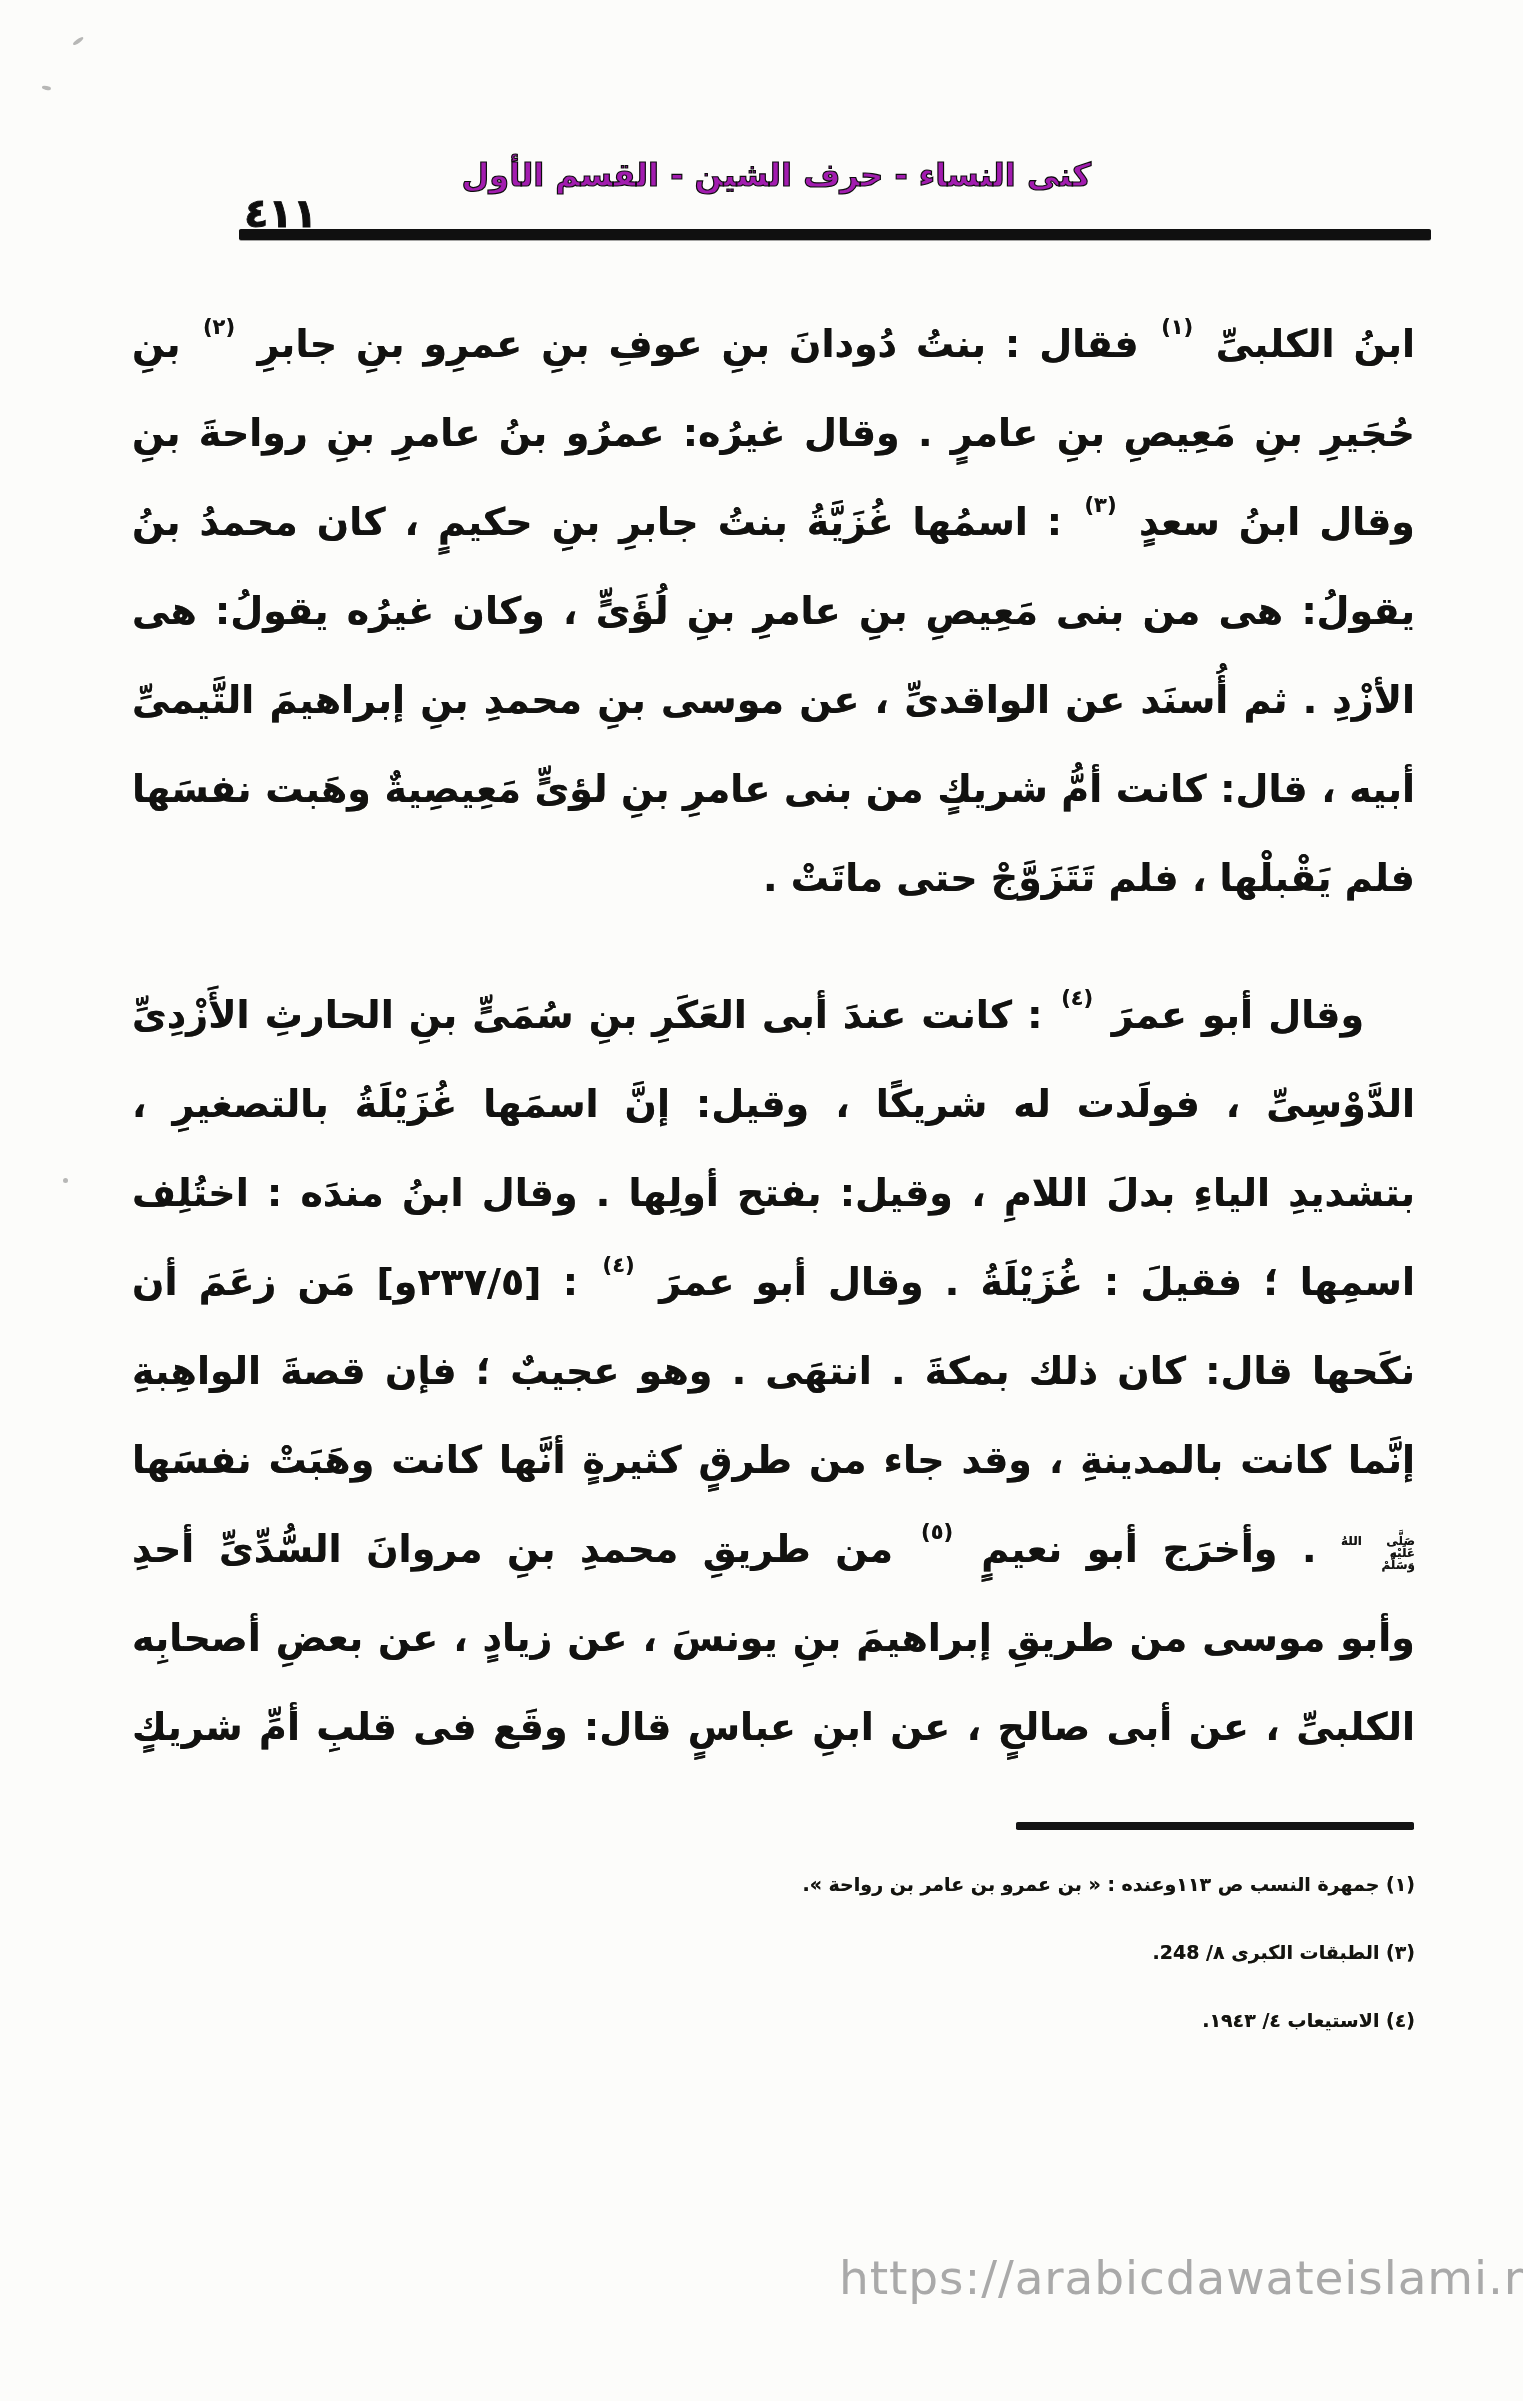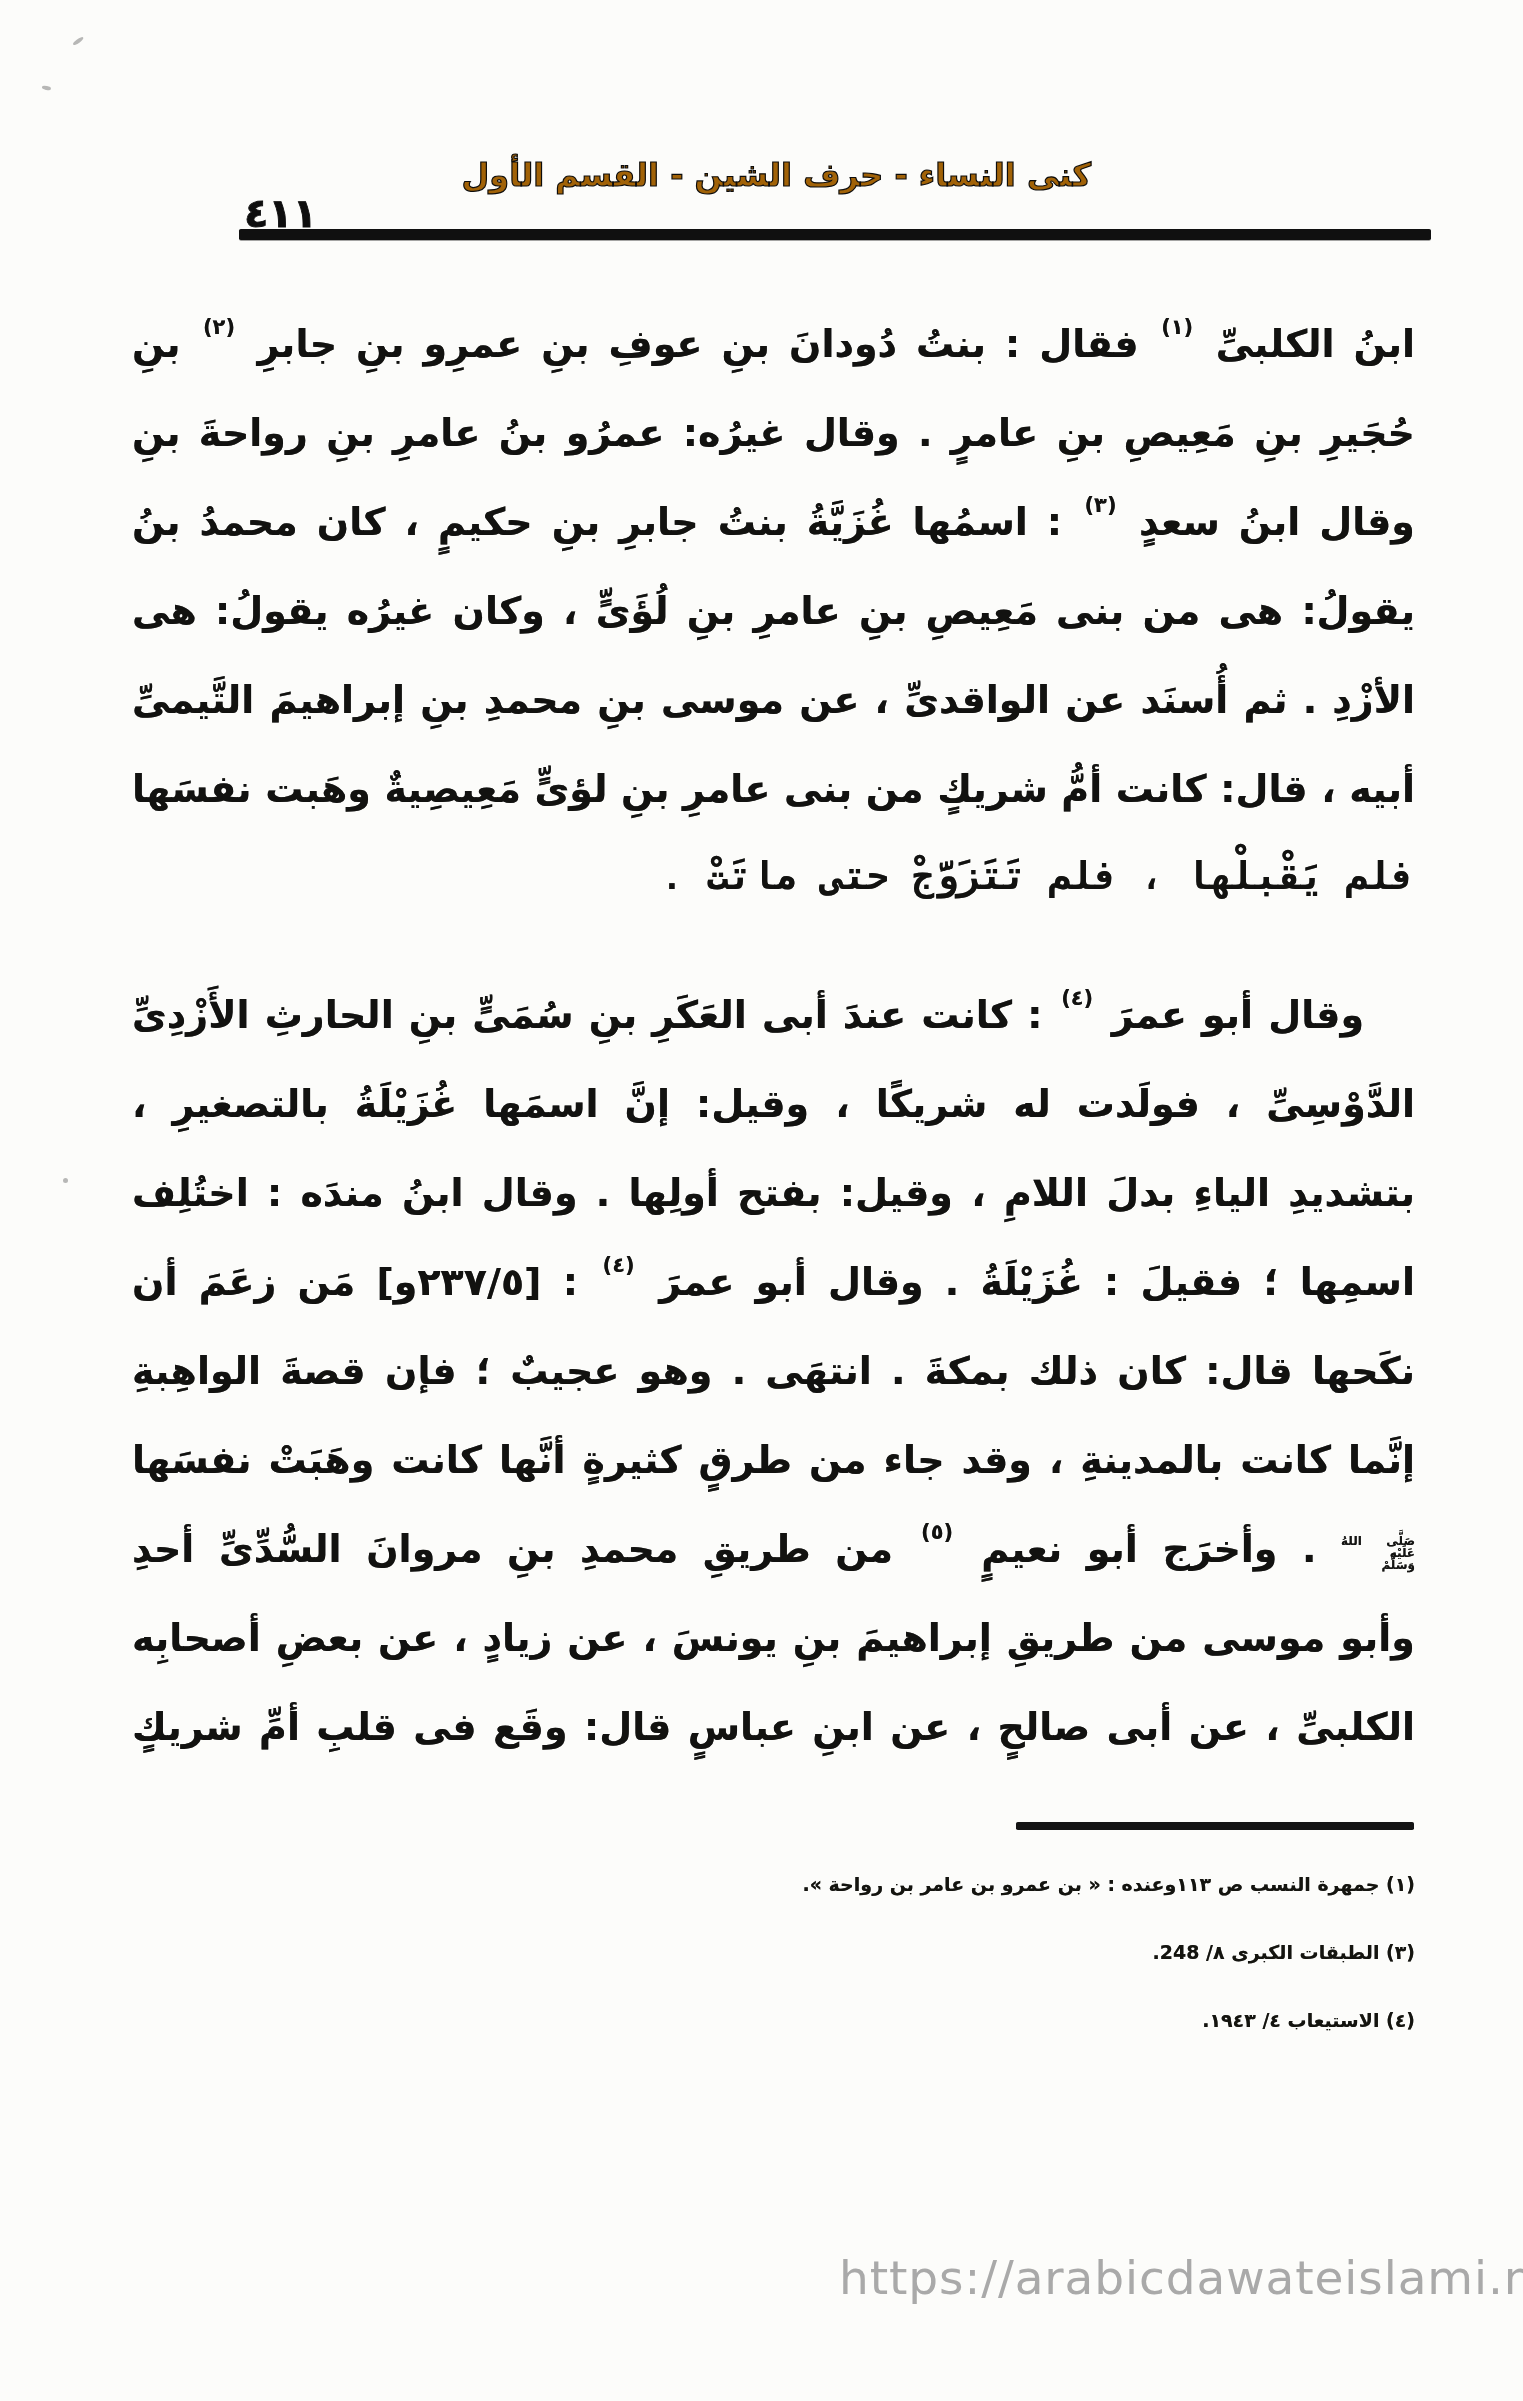--- a/index.html
+++ b/index.html
@@ -14,42 +14,42 @@
   
   .page-num{
     position:absolute;left:228px;top:158px;width:105px;
     font-size:40px;font-weight:bold;color:#0e0e0e;
     -webkit-text-stroke:0.9px #0e0e0e;
     text-align:center;direction:rtl;margin-top:32px;
   }
   .header-title{
     position:absolute;left:520px;top:156px;width:571px;
     font-size:32px;font-weight:bold;white-space:nowrap;
-    text-align:center;direction:rtl;color:#a16207;
+    text-align:center;direction:rtl;color:#a21caf;
     -webkit-text-stroke:1.2px #0c0c0c;
     letter-spacing:0.9px;
   }
   .header-rule{
     position:absolute;left:239px;top:229px;width:1192px;height:10.5px;
     background:#101010;border-radius:1.8px;
     box-shadow:0 0.9px 0 rgba(0,0,0,.35);
   }
   
   .body-text{
     position:absolute;left:132px;top:300px;width:1283px;
     direction:rtl;
     font-size:38px;font-weight:bold;color:#121210;
     text-shadow:0 0 0.5px rgba(10,10,10,.65);
   }
   .bline{
     height:89px;line-height:89px;overflow:hidden;
     text-align:justify;text-align-last:justify;
     white-space:normal;
   }
-  .bline.short{text-align-last:right;font-family:Liberation Mono, monospace;}
+  .bline.short{text-align-last:right;}
   .bline.para{margin-top:48px;padding-right:51px;}
   .sup{
     font-size:21px;font-weight:bold;
     position:relative;top:-23px;
     padding:0 3.5px;letter-spacing:0;
   }
   
   .saw{
     display:inline-block;vertical-align:-7px;
     width:74px;line-height:1.02;font-size:12px;font-weight:bold;

